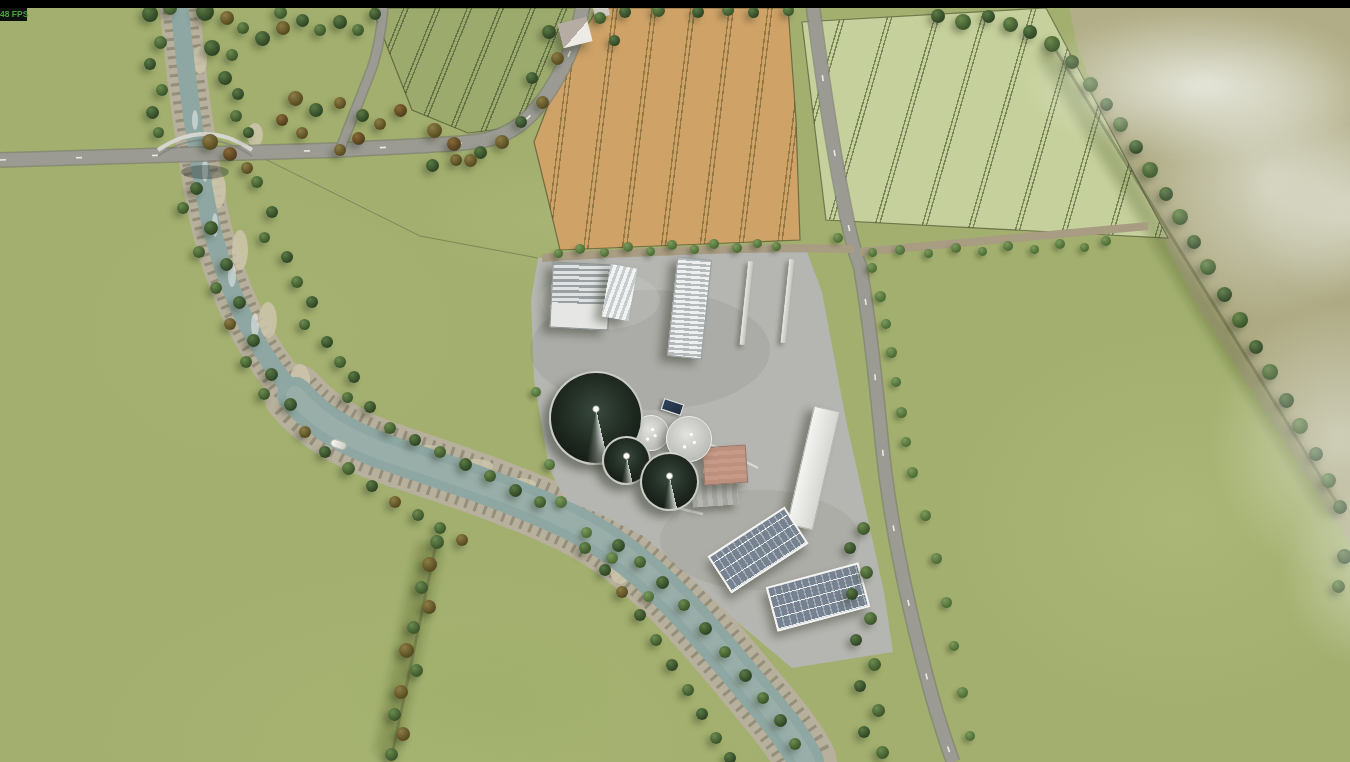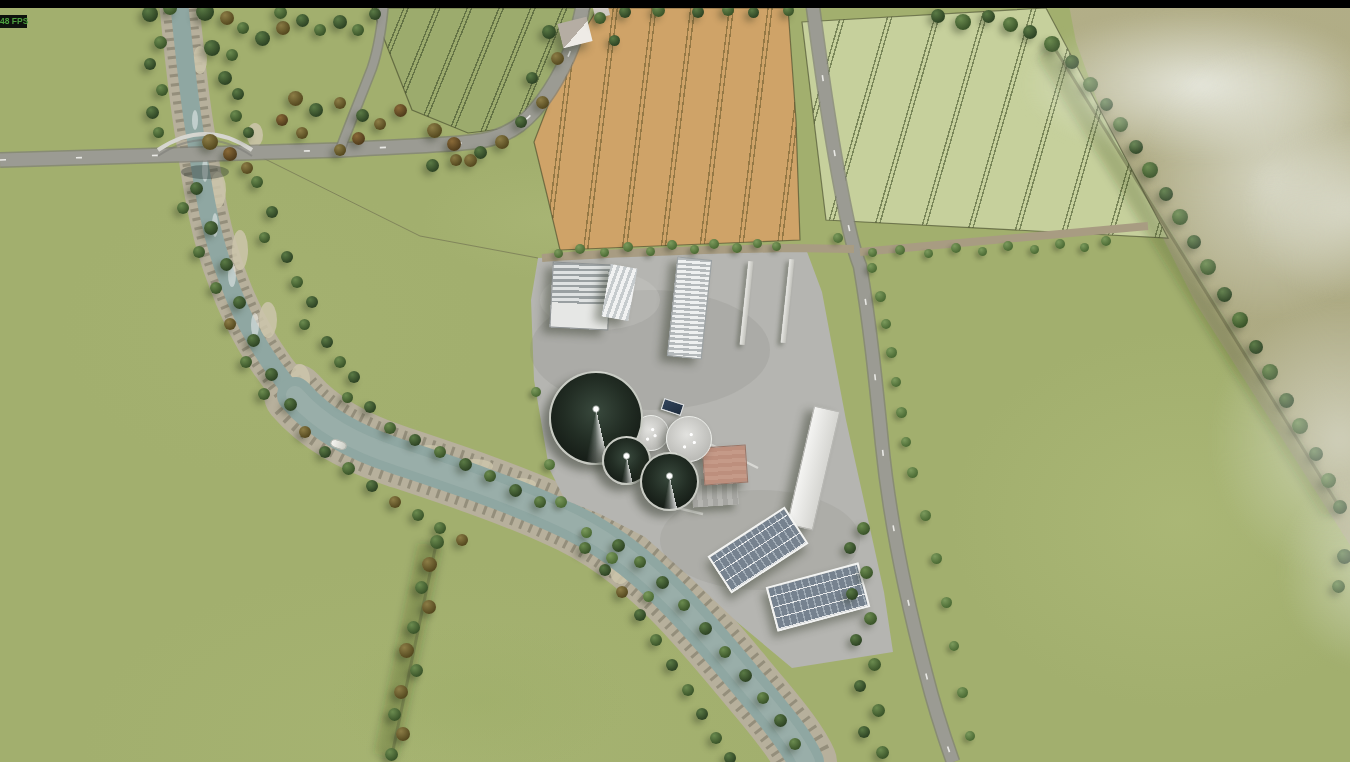--- a/index.html
+++ b/index.html
@@ -31,21 +31,21 @@
     conic-gradient(from 167deg at 50% 40%,rgba(255,255,255,.8) 0deg,rgba(255,255,255,.25) 14deg,rgba(255,255,255,0) 24deg),
     radial-gradient(circle at 50% 42%,#39493d 0%,#222d24 45%,#161d17 75%,#10150f 100%);}
   .tank-light{border-radius:50%;border:1px solid #eceeea;box-shadow:-5px 5px 8px rgba(40,46,34,.4);
     background:radial-gradient(circle 2px at 62% 58%,#fff 0 60%,transparent 100%),
     radial-gradient(circle 2px at 40% 68%,#fff 0 60%,transparent 100%),
     radial-gradient(circle 2px at 55% 40%,#fff 0 60%,transparent 100%),
     radial-gradient(circle at 45% 40%,#e2e2df 0%,#c2c2be 60%,#ababa7 100%);}
   .boat{background:linear-gradient(90deg,#f6f6f2,#cdceC6);border:1px solid #b9bab2;border-radius:45%/60%;}
   .fog{border-radius:50%;filter:blur(7px);}
   #topbar{left:0;top:0;width:1350px;height:8px;background:#000;z-index:60;}
-  #fpsbox{left:0;top:8px;width:27px;height:13px;background:#0e120d;z-index:61;display:flex;align-items:center;justify-content:flex-start;margin-top:7px;}
+  #fpsbox{left:0;top:8px;width:27px;height:13px;background:#0e120d;z-index:61;display:flex;align-items:center;justify-content:flex-start;}
   #fpsbox span{position:static;color:#4d9f3f;font-size:8.5px;font-weight:bold;line-height:13px;white-space:nowrap;letter-spacing:0;}
 </style>
 </head>
 <body>
 
 <div id="stage">
   <div id="patches" style="left:0;top:0;width:1350px;height:762px;">
       <div class="patch" style="left: 80px; top: 560px; width: 700px; height: 380px; opacity: 0.5; background: radial-gradient(closest-side, rgb(170, 184, 117), rgba(0, 0, 0, 0));"></div>
       <div class="patch" style="left: 950px; top: 330px; width: 460px; height: 380px; opacity: 0.45; background: radial-gradient(closest-side, rgb(180, 192, 127), rgba(0, 0, 0, 0));"></div>
       <div class="patch" style="left: 60px; top: 180px; width: 420px; height: 300px; opacity: 0.4; background: radial-gradient(closest-side, rgb(167, 180, 115), rgba(0, 0, 0, 0));"></div>

